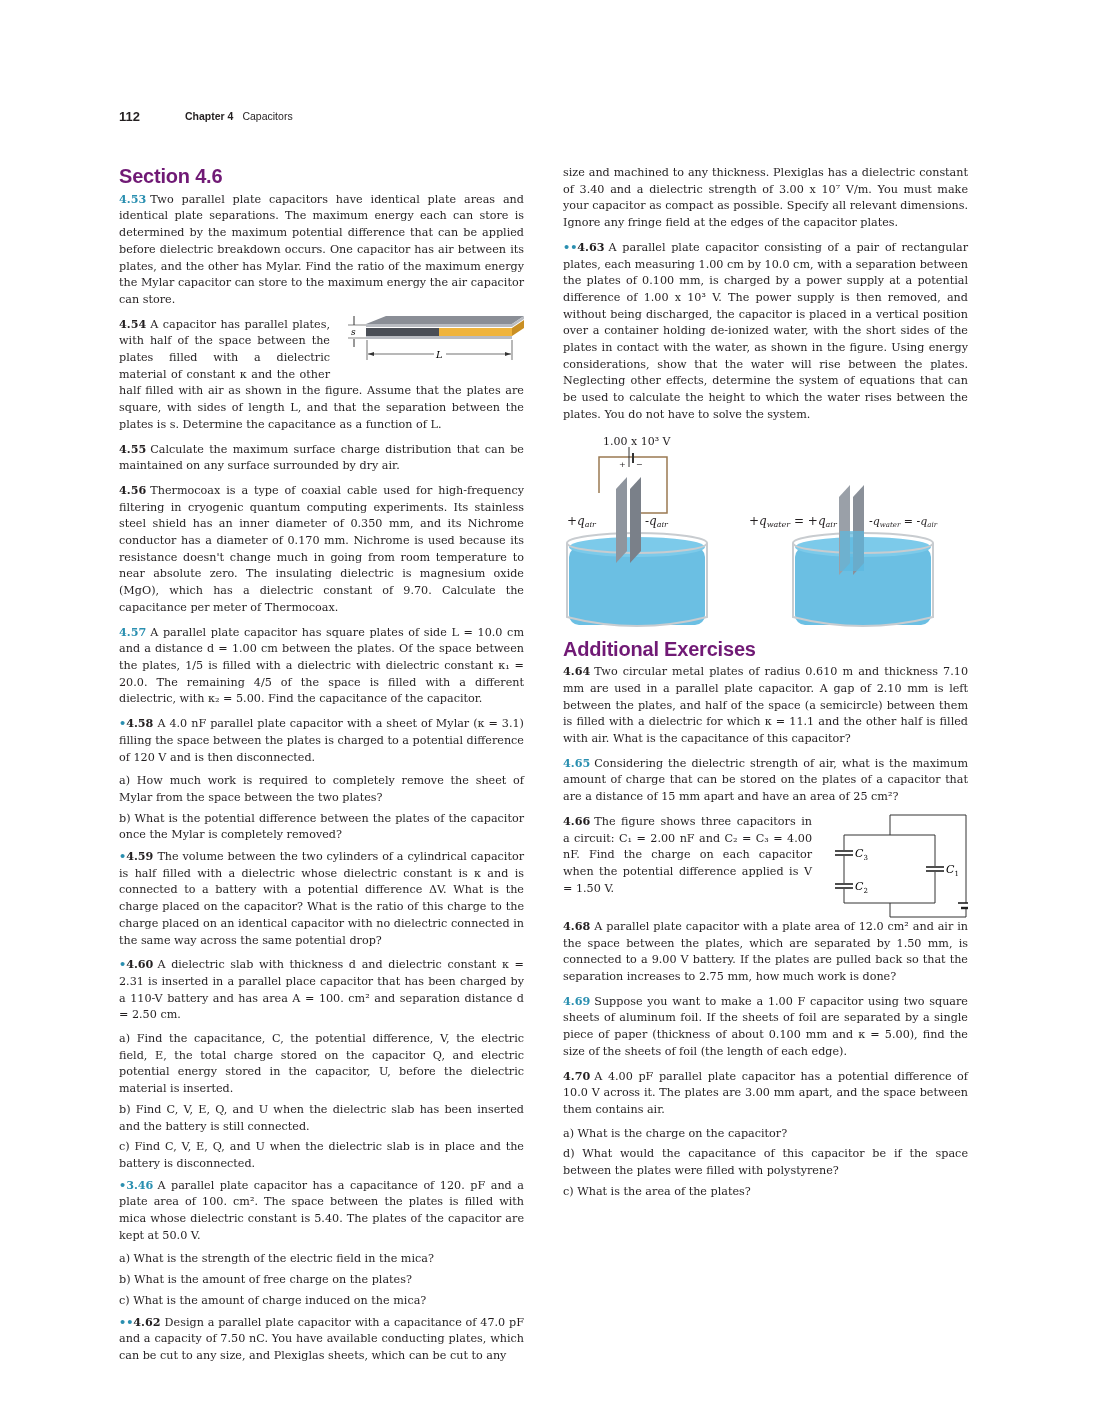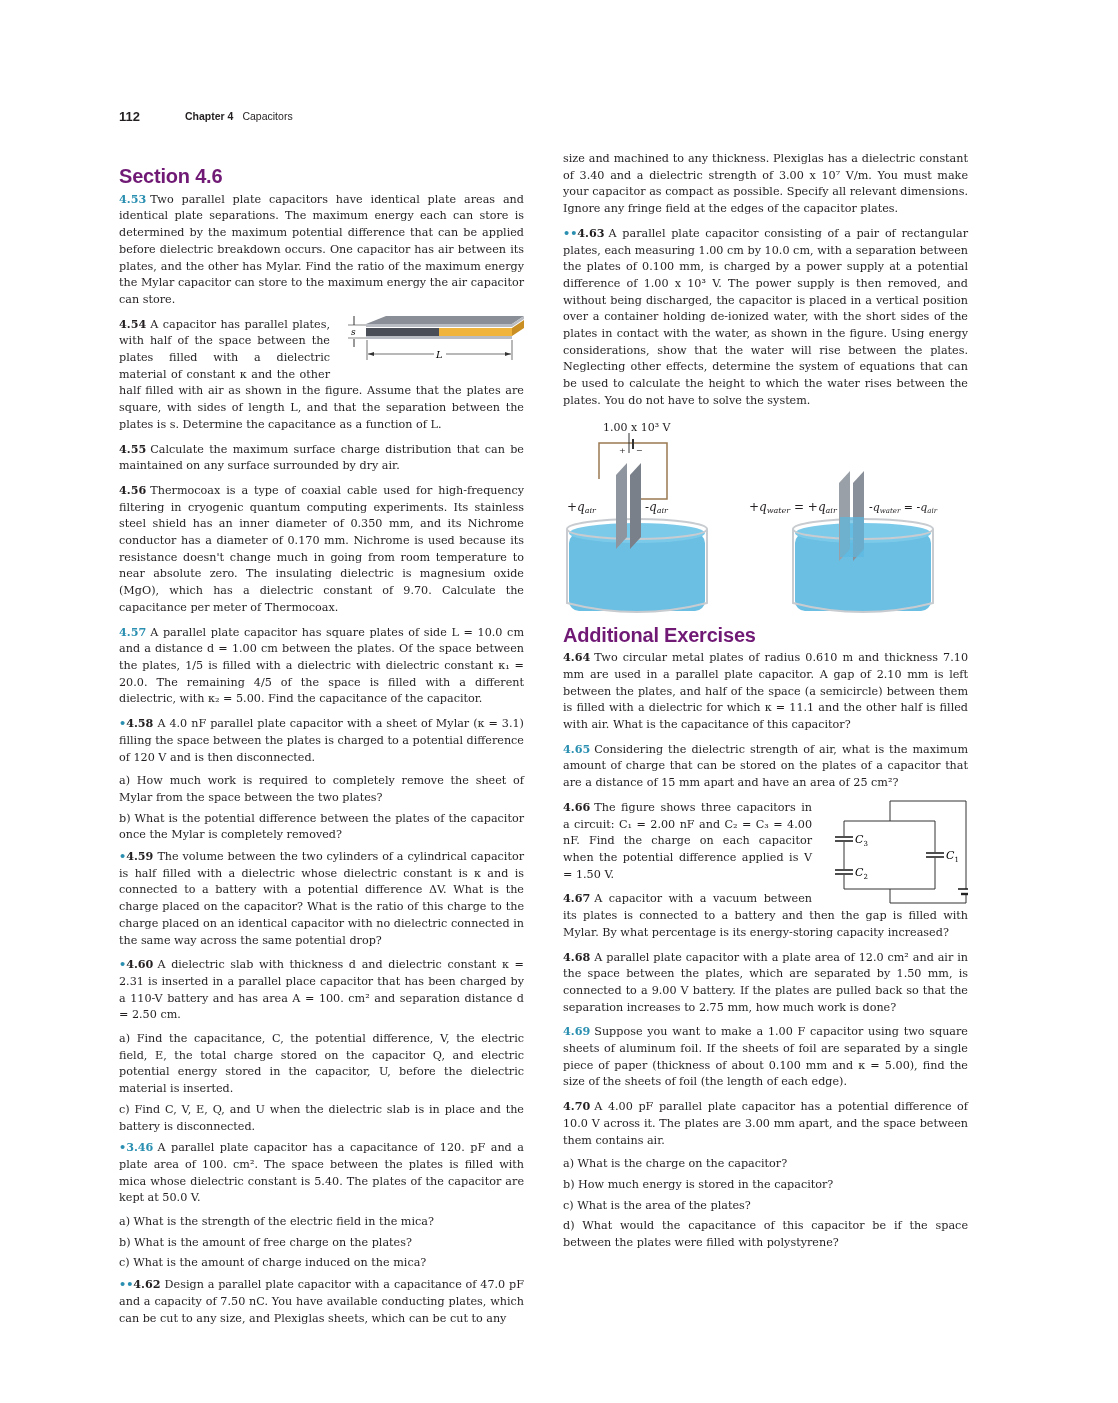--- a/index.html
+++ b/index.html
@@ -4,21 +4,21 @@
 <style>
   html, body { margin:0; padding:0; background:#ffffff; }
   body { width:1118px; height:1403px; position:relative; overflow:hidden; color:#231f20;
          font-family:"DejaVu Serif", "Liberation Serif", serif; }
   .hdr { position:absolute; top:109px; left:107px; font-family:"Liberation Sans", sans-serif; }
   .pagenum { position:absolute; left:12px; top:0; font-size:13px; font-weight:bold; color:#231f20; }
   .chap { position:absolute; left:78px; top:1px; font-size:10.5px; white-space:nowrap; color:#231f20; }
   .chap b { font-weight:bold; margin-right:9px; }
   .col { position:absolute; width:405px; font-size:11.2px; line-height:16.7px; }
   .col.left { left:119px; top:168px; }
-  .col.right { left:563px; top:151px; }
+  .col.right { left:563px; top:165px; }
   .sec { font-family:"Liberation Sans", sans-serif; font-weight:bold; font-size:20px; margin:0 0 6px 0; letter-spacing:-0.2px; color:#701a75; }
   .p { margin:0 0 7px 0; text-align:justify; }
   .sub { margin:0 0 4px 0; text-align:justify; }
   .num { font-weight:bold; margin-right:4px; }
   .num.teal { color:#2a8fb0; }
   .dot { color:#2a8fb0; font-weight:bold; }
   .fig { display:block; }
   .float-r { float:right; margin:0 0 0 6px; }
   .clear { clear:both; }
 </style>
@@ -56,20 +56,21 @@
         </svg><span class="num">4.54</span><span>A capacitor has parallel plates, with half of the space between the plates filled with a dielectric material of constant κ and the other half filled with air as shown in the figure. Assume that the plates are square, with sides of length L, and that the separation between the plates is s. Determine the capacitance as a function of L.</span></div>
       <div class="p"><span class="num">4.55</span><span>Calculate the maximum surface charge distribution that can be maintained on any surface surrounded by dry air.</span></div>
       <div class="p"><span class="num">4.56</span><span>Thermocoax is a type of coaxial cable used for high-frequency filtering in cryogenic quantum computing experiments. Its stainless steel shield has an inner diameter of 0.350 mm, and its Nichrome conductor has a diameter of 0.170 mm. Nichrome is used because its resistance doesn't change much in going from room temperature to near absolute zero. The insulating dielectric is magnesium oxide (MgO), which has a dielectric constant of 9.70. Calculate the capacitance per meter of Thermocoax.</span></div>
       <div class="p"><span class="num teal">4.57</span><span>A parallel plate capacitor has square plates of side L = 10.0 cm and a distance d = 1.00 cm between the plates. Of the space between the plates, 1/5 is filled with a dielectric with dielectric constant κ₁ = 20.0. The remaining 4/5 of the space is filled with a different dielectric, with κ₂ = 5.00. Find the capacitance of the capacitor.</span></div>
       <div class="p"><span class="dot">•</span><span class="num">4.58</span><span>A 4.0 nF parallel plate capacitor with a sheet of Mylar (κ = 3.1) filling the space between the plates is charged to a potential difference of 120 V and is then disconnected.</span></div>
       <div class="sub">a) How much work is required to completely remove the sheet of Mylar from the space between the two plates?</div>
       <div class="sub">b) What is the potential difference between the plates of the capacitor once the Mylar is completely removed?</div>
       <div class="p"><span class="dot">•</span><span class="num">4.59</span><span>The volume between the two cylinders of a cylindrical capacitor is half filled with a dielectric whose dielectric constant is κ and is connected to a battery with a potential difference ΔV. What is the charge placed on the capacitor? What is the ratio of this charge to the charge placed on an identical capacitor with no dielectric connected in the same way across the same potential drop?</span></div>
       <div class="p"><span class="dot">•</span><span class="num">4.60</span><span>A dielectric slab with thickness d and dielectric constant κ = 2.31 is inserted in a parallel place capacitor that has been charged by a 110-V battery and has area A = 100. cm² and separation distance d = 2.50 cm.</span></div>
       <div class="sub">a) Find the capacitance, C, the potential difference, V, the electric field, E, the total charge stored on the capacitor Q, and electric potential energy stored in the capacitor, U, before the dielectric material is inserted.</div>
+      <div class="sub">b) Find C, V, E, Q, and U when the dielectric slab has been inserted and the battery is still connected.</div>
       <div class="sub">c) Find C, V, E, Q, and U when the dielectric slab is in place and the battery is disconnected.</div>
       <div class="p"><span class="dot">•</span><span class="num teal">3.46</span><span>A parallel plate capacitor has a capacitance of 120. pF and a plate area of 100. cm². The space between the plates is filled with mica whose dielectric constant is 5.40. The plates of the capacitor are kept at 50.0 V.</span></div>
       <div class="sub">a) What is the strength of the electric field in the mica?</div>
       <div class="sub">b) What is the amount of free charge on the plates?</div>
       <div class="sub">c) What is the amount of charge induced on the mica?</div>
       <div class="p"><span class="dot">••</span><span class="num">4.62</span><span>Design a parallel plate capacitor with a capacitance of 47.0 pF and a capacity of 7.50 nC. You have available conducting plates, which can be cut to any size, and Plexiglas sheets, which can be cut to any</span></div>
     </div>
 </div>
 
 <div class="col right">
@@ -124,23 +125,21 @@
           <line x1="17" y1="75" x2="35" y2="75" stroke="#222" stroke-width="1.6"></line>
           <rect x="108" y="53" width="18" height="6" fill="#fff"></rect>
           <line x1="108" y1="54" x2="126" y2="54" stroke="#222" stroke-width="1.6"></line>
           <line x1="108" y1="58" x2="126" y2="58" stroke="#222" stroke-width="1.6"></line>
           <line x1="140" y1="90" x2="156" y2="90" stroke="#222" stroke-width="1.6"></line>
           <line x1="143" y1="95" x2="153" y2="95" stroke="#222" stroke-width="2.4"></line>
           <text x="37" y="44" font-size="11" font-style="italic" font-family="DejaVu Serif, serif">C<tspan font-size="7" dy="3" font-style="normal">3</tspan></text>
           <text x="37" y="77" font-size="11" font-style="italic" font-family="DejaVu Serif, serif">C<tspan font-size="7" dy="3" font-style="normal">2</tspan></text>
           <text x="128" y="60" font-size="11" font-style="italic" font-family="DejaVu Serif, serif">C<tspan font-size="7" dy="3" font-style="normal">1</tspan></text>
         </svg><span class="num">4.66</span><span>The figure shows three capacitors in a circuit: C₁ = 2.00 nF and C₂ = C₃ = 4.00 nF. Find the charge on each capacitor when the potential difference applied is V = 1.50 V.</span></div>
-      <div class="p"><span class="num">4.67</span><span>A capacitor with a vacuum between its plates is connected to a battery and then the gap is filled with Mylar. By what percentage is its energy-storing capacity increased?</span></div>
       <div class="clear"></div>
       <div class="p"><span class="num">4.68</span><span>A parallel plate capacitor with a plate area of 12.0 cm² and air in the space between the plates, which are separated by 1.50 mm, is connected to a 9.00 V battery. If the plates are pulled back so that the separation increases to 2.75 mm, how much work is done?</span></div>
       <div class="p"><span class="num teal">4.69</span><span>Suppose you want to make a 1.00 F capacitor using two square sheets of aluminum foil. If the sheets of foil are separated by a single piece of paper (thickness of about 0.100 mm and κ = 5.00), find the size of the sheets of foil (the length of each edge).</span></div>
       <div class="p"><span class="num">4.70</span><span>A 4.00 pF parallel plate capacitor has a potential difference of 10.0 V across it. The plates are 3.00 mm apart, and the space between them contains air.</span></div>
       <div class="sub">a) What is the charge on the capacitor?</div>
-      <div class="sub">b) How much energy is stored in the capacitor?</div>
+      <div class="sub">d) What would the capacitance of this capacitor be if the space between the plates were filled with polystyrene?</div>
       <div class="sub">c) What is the area of the plates?</div>
-      <div class="sub">d) What would the capacitance of this capacitor be if the space between the plates were filled with polystyrene?</div>
     </div>
 </div>
 
 </body></html>

